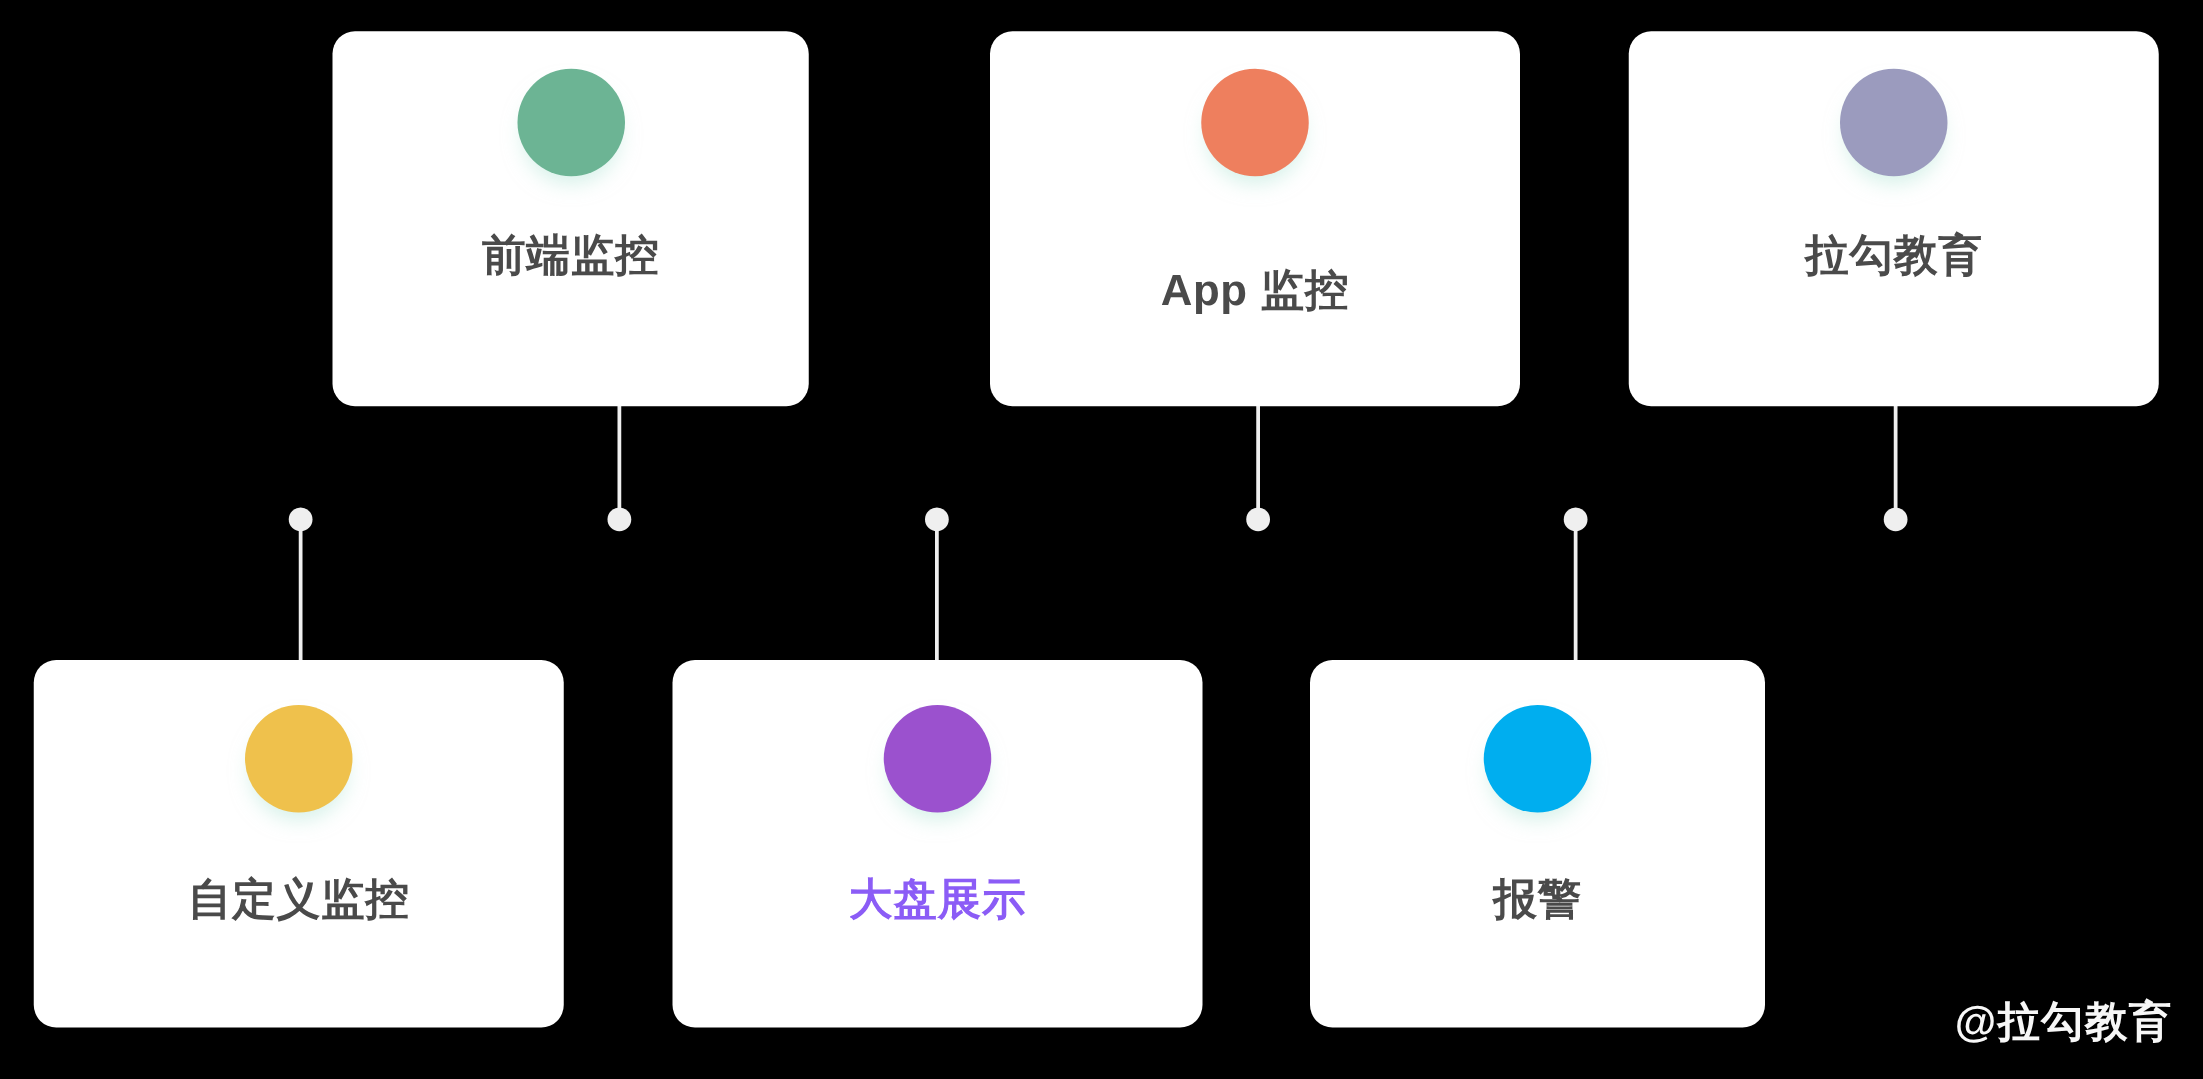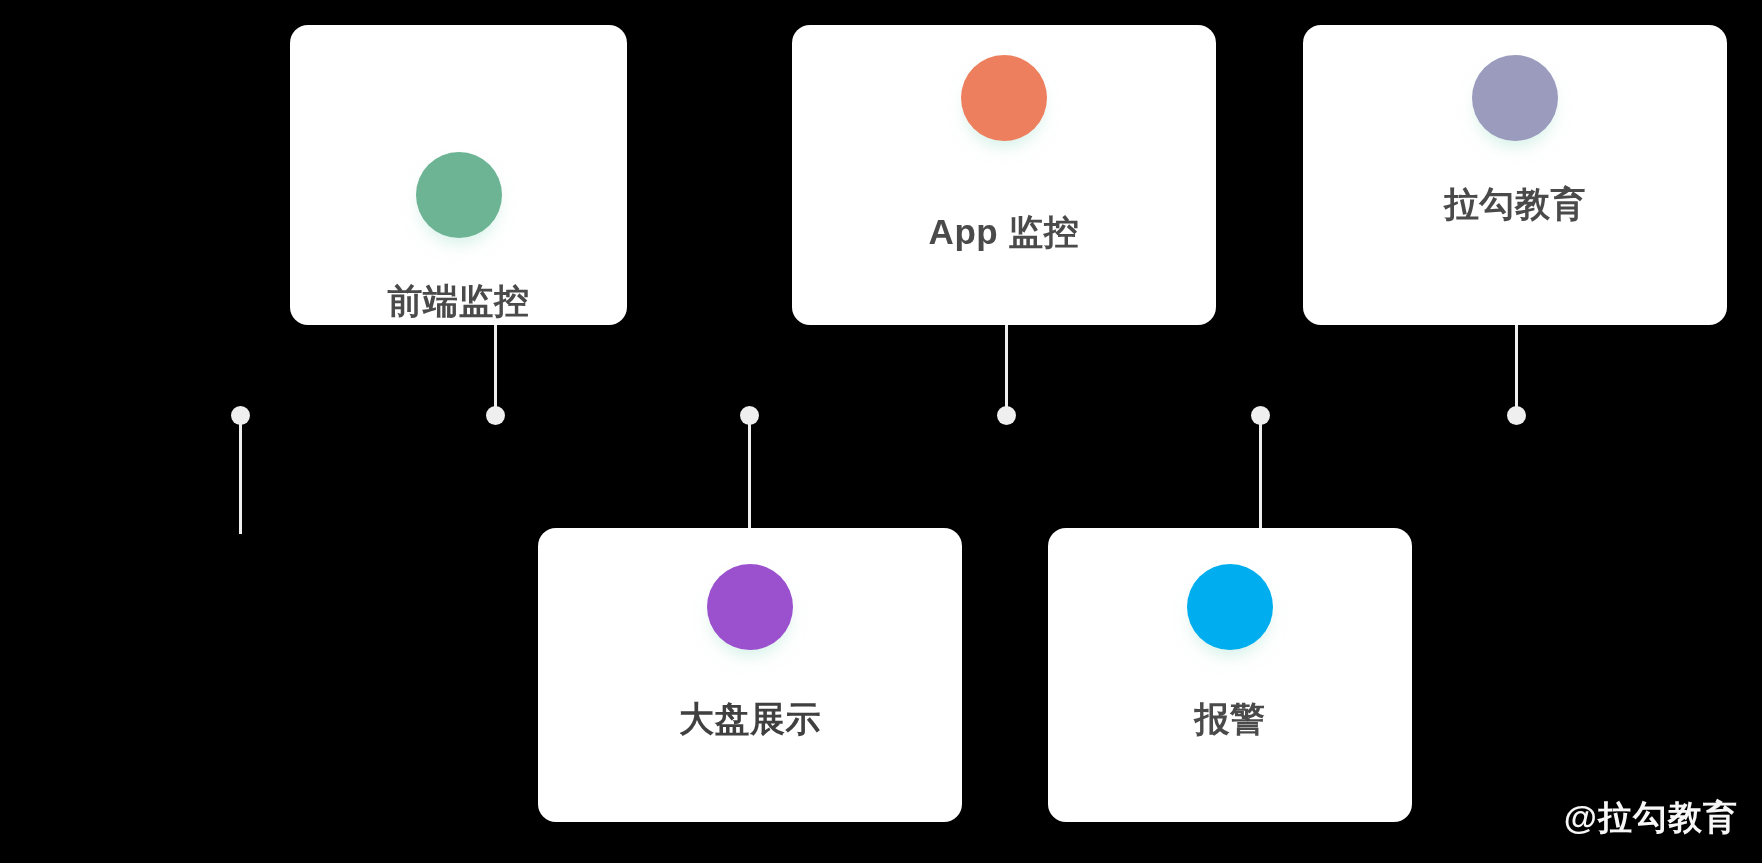--- a/index.html
+++ b/index.html
@@ -108,39 +108,43 @@
       <div class="conn-line" style="left: 748px; top: 424px; height: 110px; background: rgb(239, 239, 239);"></div>
       <div class="conn-dot" style="left: 740px; top: 406px; background: rgb(239, 239, 239);"></div>
       <div class="conn-line" style="left: 1005px; top: 322px; height: 100px; background: rgb(239, 239, 239);"></div>
       <div class="conn-dot" style="left: 997px; top: 406px; background: rgb(239, 239, 239);"></div>
       <div class="conn-line" style="left: 1259px; top: 424px; height: 110px; background: rgb(239, 239, 239);"></div>
       <div class="conn-dot" style="left: 1251px; top: 406px; background: rgb(239, 239, 239);"></div>
       <div class="conn-line" style="left: 1515px; top: 322px; height: 100px; background: rgb(239, 239, 239);"></div>
       <div class="conn-dot" style="left: 1507px; top: 406px; background: rgb(239, 239, 239);"></div>
     </div>
 
-  <div class="card row-top" id="card-top-0" style="left: 290px; top: 25px; width: 337px; height: 300px; background: rgb(255, 255, 255); justify-content: flex-end;">
+  <div class="card row-top" id="card-top-0" style="left: 266px; top: 25px; width: 381px; height: 300px; background: rgb(255, 255, 255);">
     <div class="card-dot" style="background: rgb(108, 180, 148);"></div>
     <div class="card-label" style="color: rgb(74, 74, 74);">前端监控</div>
   </div>
 
   <div class="card row-top" id="card-top-1" style="left: 792px; top: 25px; width: 424px; height: 300px; background: rgb(255, 255, 255); gap: 28px;">
     <div class="card-dot" style="background: rgb(238, 127, 94);"></div>
     <div class="card-label" style="color: rgb(74, 74, 74);">App 监控</div>
   </div>
 
   <div class="card row-top" id="card-top-2" style="left: 1303px; top: 25px; width: 424px; height: 300px; background: rgb(255, 255, 255);">
     <div class="card-dot" style="background: rgb(155, 155, 190);"></div>
     <div class="card-label" style="color: rgb(74, 74, 74);">拉勾教育</div>
   </div>
 
+  <div class="card row-bottom" id="card-bottom-0" style="left: 27px; top: 528px; width: 424px; height: 294px; background: rgb(255, 255, 255);">
+    <div class="card-dot" style="background: rgb(239, 193, 76);"></div>
+    <div class="card-label" style="color: rgb(74, 74, 74);">自定义监控</div>
+  </div>
 
   <div class="card row-bottom" id="card-bottom-1" style="left: 538px; top: 528px; width: 424px; height: 294px; background: rgb(255, 255, 255);">
     <div class="card-dot" style="background: rgb(155, 81, 206);"></div>
-    <div class="card-label" style="color: #404040;">大盘展示</div>
+    <div class="card-label" style="color: #8b5cf6;">大盘展示</div>
   </div>
 
   <div class="card row-bottom" id="card-bottom-2" style="left: 1048px; top: 528px; width: 364px; height: 294px; background: rgb(255, 255, 255);">
     <div class="card-dot" style="background: rgb(0, 174, 239);"></div>
     <div class="card-label" style="color: rgb(74, 74, 74);">报警</div>
   </div>
 
   <div id="watermark">@拉勾教育</div>
 
 </div>

